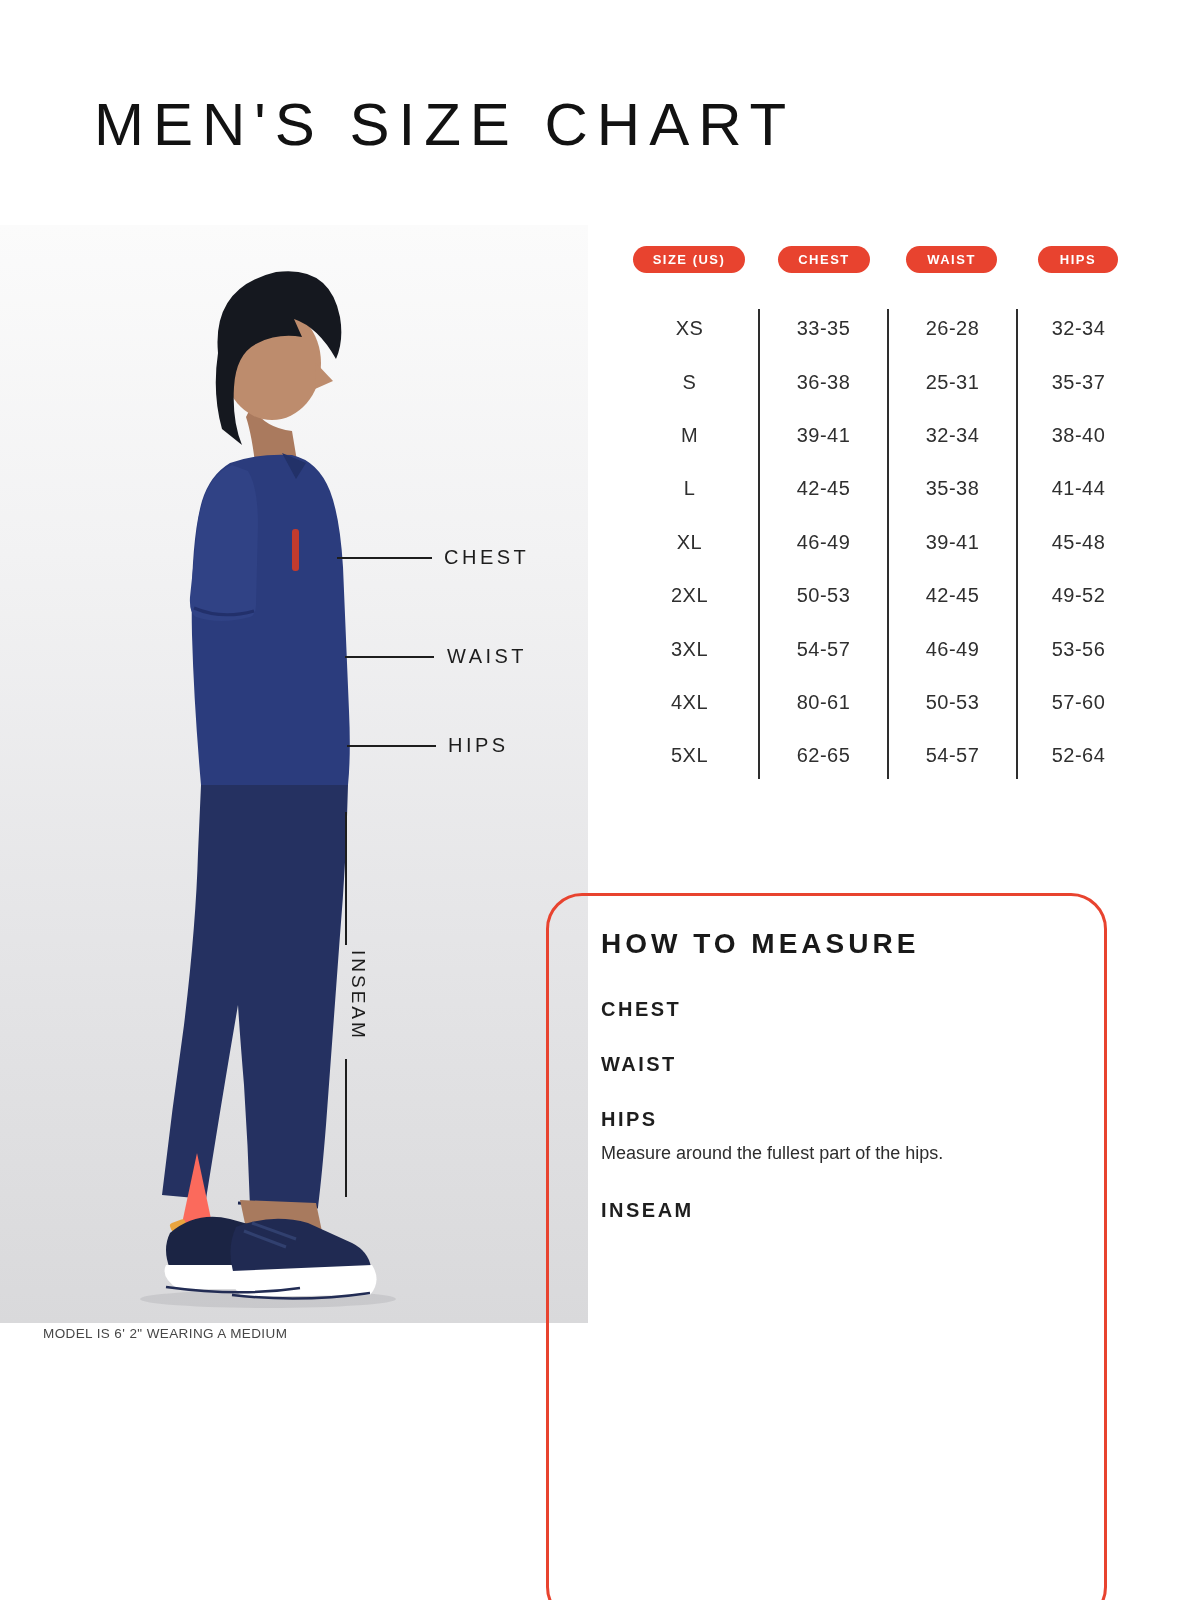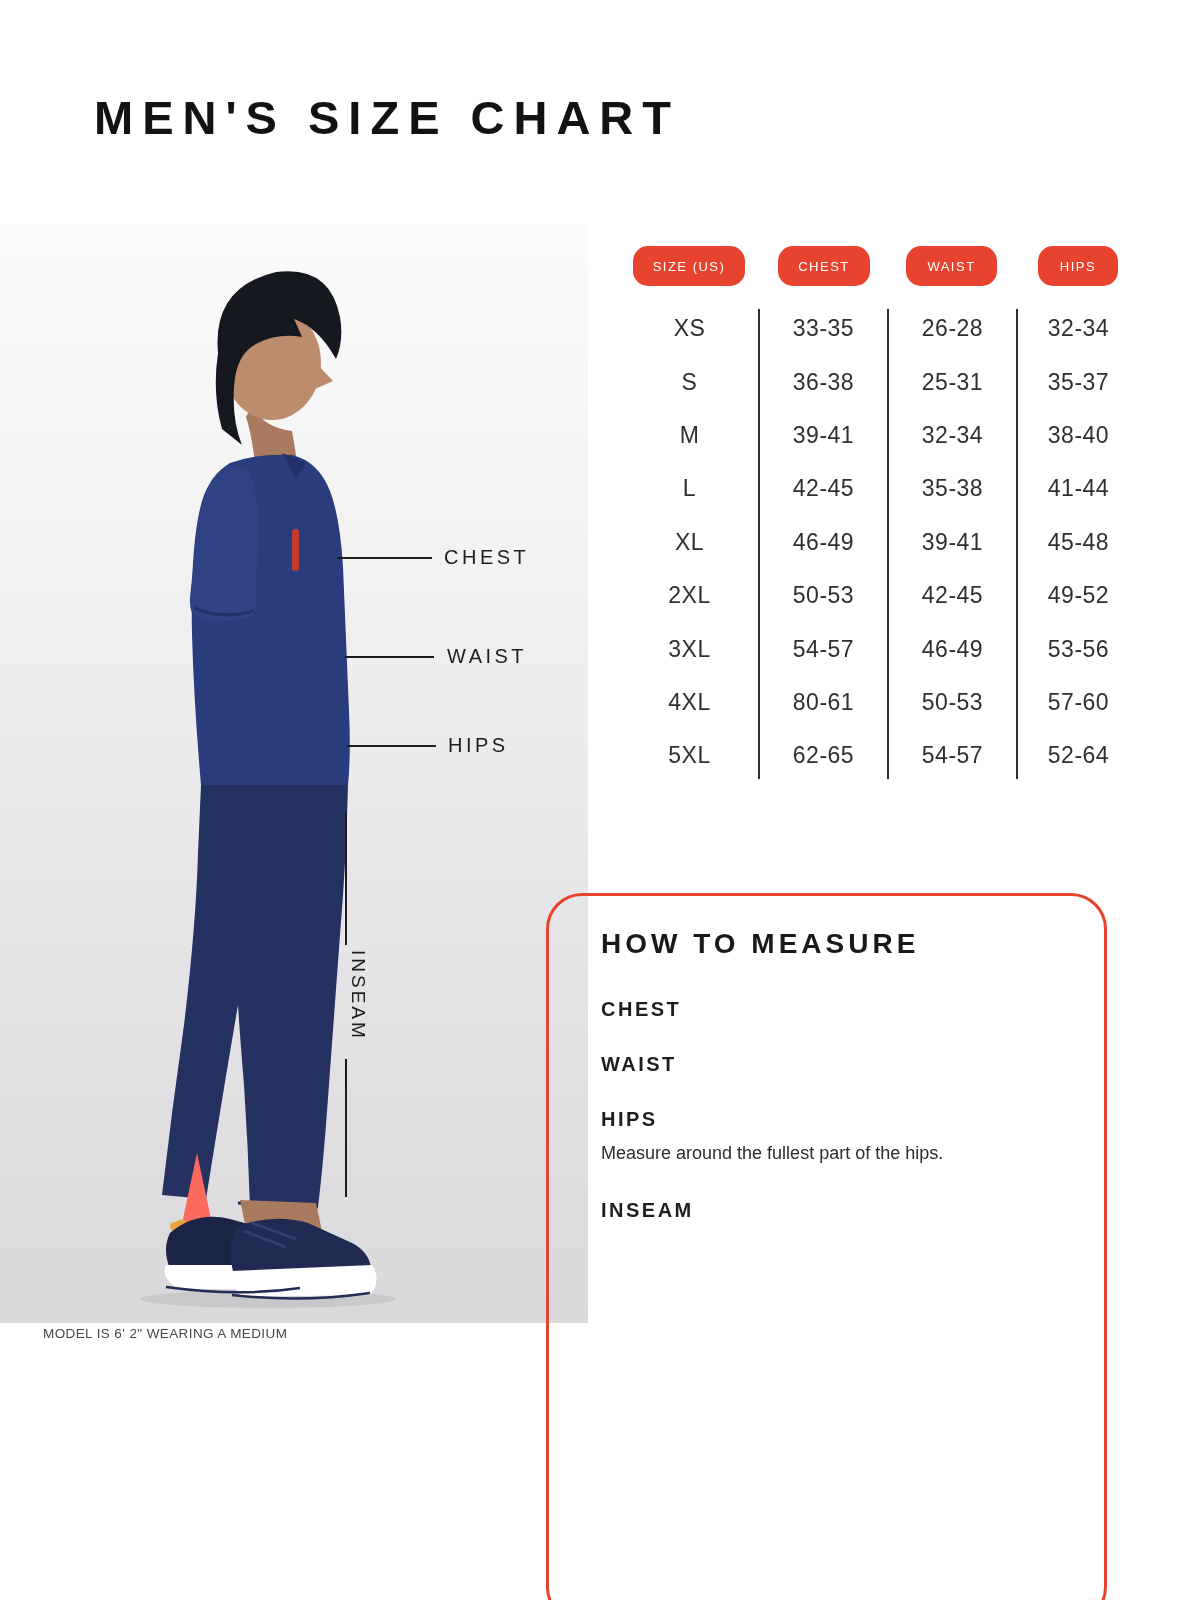--- a/index.html
+++ b/index.html
@@ -2,21 +2,21 @@
 <html><head>
 <meta charset="utf-8">
 <style>
   html,body{margin:0;padding:0;background:#ffffff;}
   .canvas{
     position:relative;width:1200px;height:1600px;margin:0 auto;background:#ffffff;
     font-family:"Liberation Sans",sans-serif;overflow:hidden;
   }
   .page-title{
     position:absolute;left:94px;top:90px;margin:0;
-    font-size:47px;font-weight:700;letter-spacing:9px;color:#121212;white-space:nowrap;text-align:right;
+    font-size:60px;font-weight:400;letter-spacing:9px;color:#121212;white-space:nowrap;text-align:right;
   }
   
   .photo{
     position:absolute;left:0;top:225px;width:588px;height:1098px;
     background:linear-gradient(180deg,#fbfbfb 0%,#f2f2f3 30%,#e5e5e7 65%,#d9d9db 100%);
   }
   .photo svg{display:block;width:588px;height:1098px;}
   
   .cline{position:absolute;height:2px;background:#1d1d1d;}
   .cline.chest{left:337px;top:557px;width:95px;}
@@ -33,35 +33,35 @@
     position:absolute;left:347px;top:950px;
     writing-mode:vertical-rl;text-orientation:mixed;
     font-size:19px;letter-spacing:3px;color:#1d1d1d;
   }
   .caption{
     position:absolute;left:43px;top:1326px;margin:0;
     font-size:13.5px;letter-spacing:0.4px;color:#474747;white-space:nowrap;
   }
   
   .pill{
-    position:absolute;top:246px;height:40px;border-radius:15px;background:#E8432F;
-    color:#ffffff;font-size:13px;font-weight:400;letter-spacing:1.5px;
+    position:absolute;top:246px;height:27px;border-radius:15px;background:#E8432F;
+    color:#ffffff;font-size:13px;font-weight:700;letter-spacing:1.5px;
     display:flex;align-items:center;justify-content:center;white-space:nowrap;
   }
   .pill.size{left:633px;width:112px;}
   .pill.chest{left:778px;width:92px;}
   .pill.waist{left:906px;width:91px;}
   .pill.hips{left:1038px;width:80px;}
   .table-body{
     position:absolute;left:620px;top:302px;width:520px;
     display:grid;grid-template-columns:139px 129px 129px 123px;grid-auto-rows:53.4px;
   }
   .table-body .cell{
     display:flex;align-items:center;justify-content:center;
-    font-size:23px;color:#2f2f2f;letter-spacing:0.5px;
+    font-size:20px;color:#2f2f2f;letter-spacing:0.5px;
   }
   .table-row{display:contents;}
   .vdiv{position:absolute;top:309px;height:470px;width:2px;background:#2e2e2e;}
   .vdiv.d1{left:758px;}
   .vdiv.d2{left:887px;}
   .vdiv.d3{left:1016px;}
   
   .measure-box{
     position:absolute;left:546px;top:893px;width:561px;height:730px;box-sizing:border-box;
     border:3px solid #E8432F;border-radius:36px;background:transparent;

